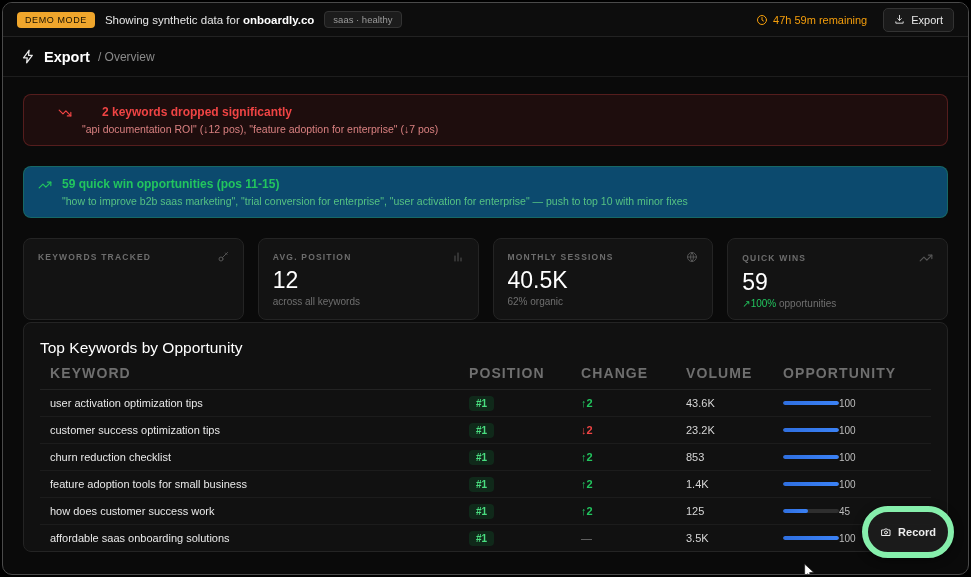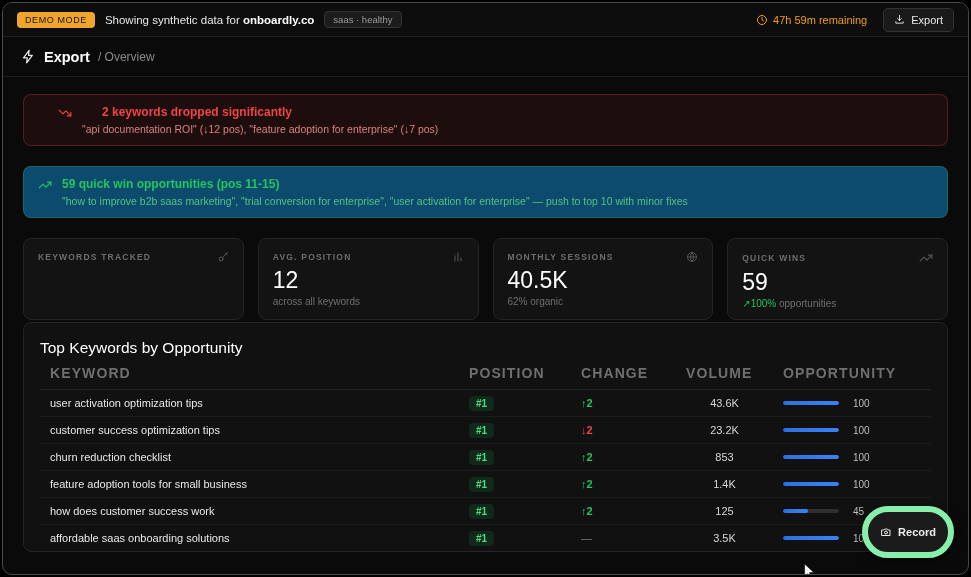--- a/index.html
+++ b/index.html
@@ -64,22 +64,22 @@
     padding:8px 10px; border-bottom:1px solid #232323; }
   td { padding:7px 10px; border-bottom:1px solid #1c1c1c; font-size:11px; color:#e8e8e8; }
   tr:last-child td { border-bottom:0; }
   .kw { font-weight:500; }
   .pos-badge { background:#10291a; color:#4ade80; font-size:10px; font-weight:700;
     padding:2px 7px; border-radius:4px; }
   .chg { font-weight:600; }
   .chg.up { color:#22c55e; }
   .chg.down { color:#ef4444; }
   .chg.flat { color:#777; font-weight:400; }
-  .vol { color:#d6d6d6;text-align:center; }
-  .opp { display:flex; align-items:center; gap:14px; }
+  .vol { color:#d6d6d6; }
+  .opp { display:flex; align-items:center; gap:0; }
   .opp-track { width:56px; height:4px; border-radius:2px; background:#2e2e2e; overflow:hidden; }
   .opp-fill { height:100%; border-radius:2px; background:linear-gradient(90deg,#2f6fe0,#3b82f6); }
   .opp-val { font-size:10px; color:#bdbdbd; }
 
   
   .record-btn { position:absolute; right:14px; bottom:16px; display:flex; align-items:center;
     gap:6px; background:rgba(28,28,28,.92); border:6px solid #86efac; color:#ededed;
     font-size:11px; font-weight:600; padding:14px 12px; border-radius:999px; cursor:pointer;
     box-shadow:0 2px 8px rgba(0,0,0,.5); }
   .cursor { position:absolute; left:800px; top:560px; pointer-events:none; }

